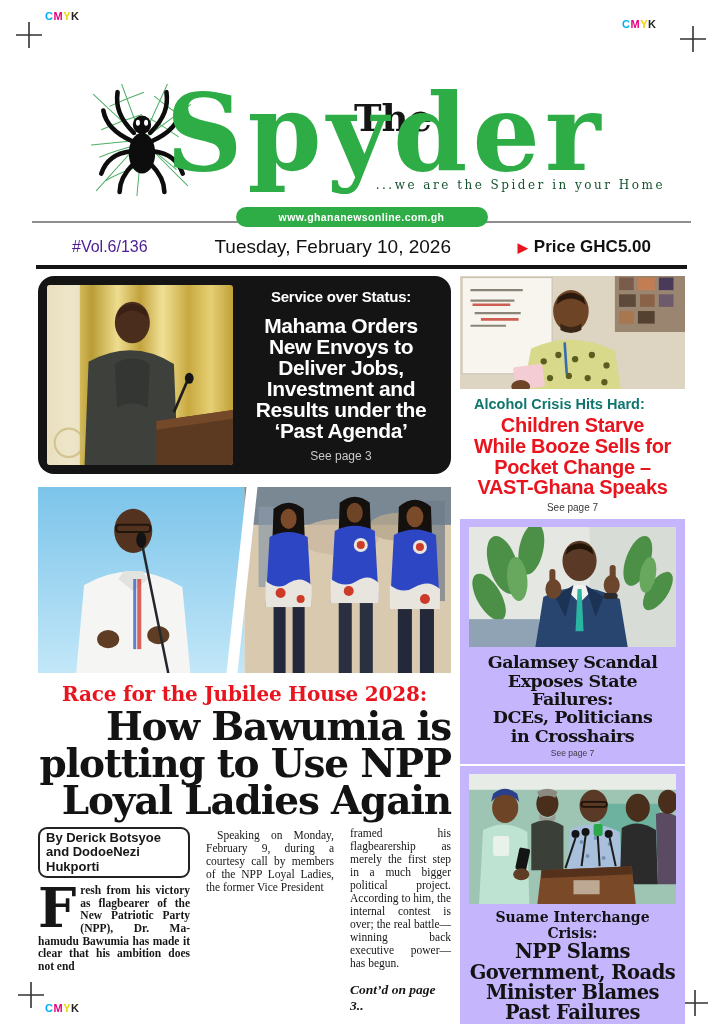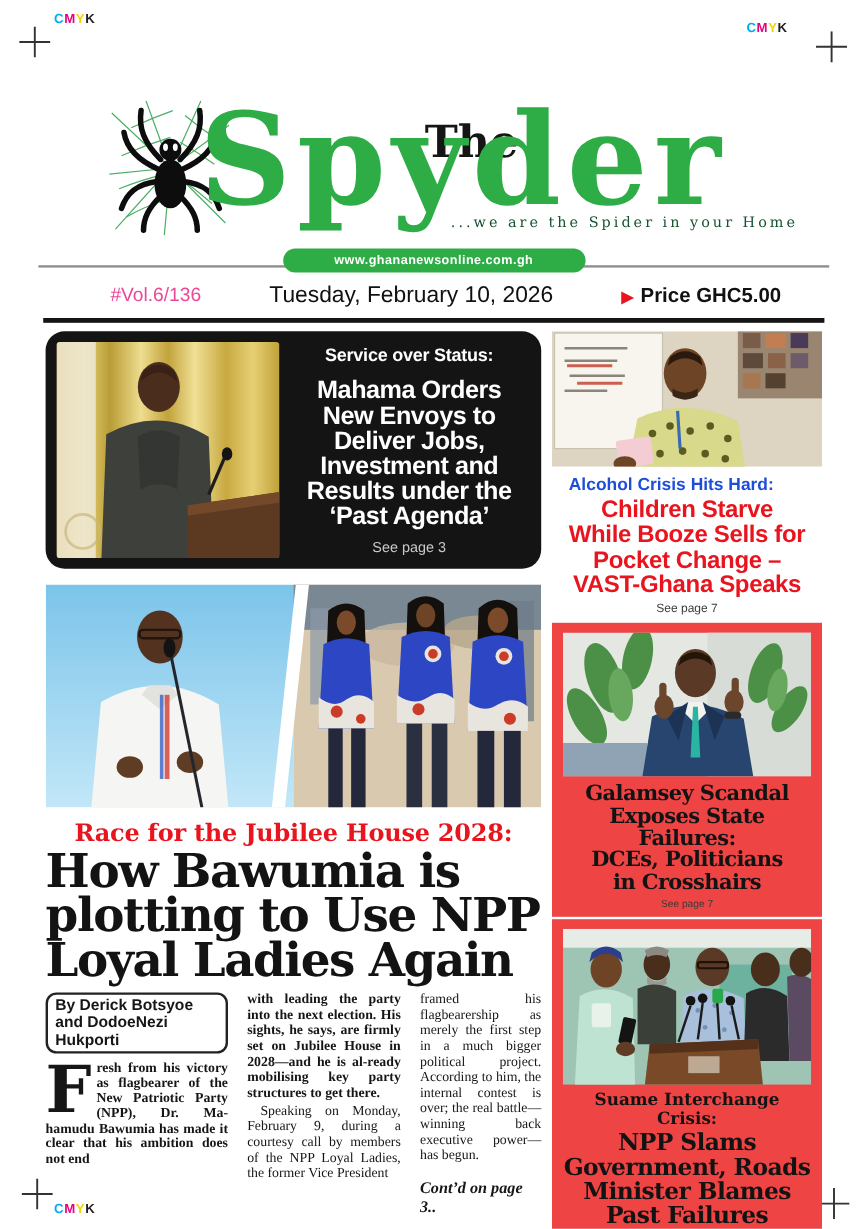--- a/index.html
+++ b/index.html
@@ -23,21 +23,21 @@
   .tagline{position:absolute;right:20px;top:94px;font:12px "DejaVu Serif",serif;
            letter-spacing:2.5px;color:#14532d;white-space:nowrap;}
 
   .pill-row{position:relative;height:25px;}
   .pill-rule{position:absolute;left:-6px;right:-6px;top:15px;height:2px;background:#8f8f8f;}
   .site-pill{position:absolute;left:50%;transform:translateX(-50%);top:1px;width:252px;height:20px;
              background:#2EAD47;border-radius:10px;display:flex;align-items:center;justify-content:center;}
   .site-pill span{font:bold 10.5px "Liberation Sans",sans-serif;color:#fff;letter-spacing:.4px;}
 
   .dateline{display:flex;align-items:center;justify-content:space-between;padding:5px 34px 7px 34px;}
-  .vol{font-size:16px;color:#ec4899;margin-left:20px;}
+  .vol{font-size:16px;color:#4c1d95;}
   .date{font-size:19px;color:#111;}
   .price{display:flex;align-items:center;gap:6px;font-weight:bold;font-size:17px;color:#111;}
   .price .tri{color:#E8141E;font-size:13px;line-height:1;}
   .black-rule{height:4px;background:#151515;margin:0 -2px;}
 
   
   .main{display:flex;gap:9px;margin-top:7px;}
   .left-col{width:413px;flex:0 0 413px;}
   .right-col{flex:1;min-width:0;}
 
@@ -51,48 +51,48 @@
   .lead-kicker{font-weight:bold;font-size:15px;margin-bottom:10px;letter-spacing:-.2px;}
   .lead-line{font-weight:bold;font-size:21px;line-height:1.0;letter-spacing:-.4px;display:block;}
   .lead-see{font-size:12px;color:#c9c9c9;margin-top:8px;}
 
   
   .split-photo{margin-top:13px;height:186px;position:relative;overflow:hidden;}
   .split-photo svg{width:100%;height:100%;display:block;}
 
   .kicker-red{margin-top:9px;text-align:center;color:#E8141E;
               font:bold 20px "DejaVu Serif",serif;letter-spacing:-.2px;}
-  .big-headline{text-align:left;font:bold 39px/0.95 "DejaVu Serif",serif;
+  .big-headline{text-align:right;font:bold 39px/0.95 "DejaVu Serif",serif;
                 letter-spacing:-1.2px;color:#131313;margin-top:2px;}
   .big-headline span{display:block;}
 
   
   .body-row{margin-top:8px;display:flex;gap:16px;font-family:"Liberation Serif",serif;}
   .bcol1{width:152px;flex:0 0 152px;}
   .bcol2{width:128px;flex:0 0 128px;}
   .bcol3{flex:1;min-width:0;}
   .byline-box{border:2px solid #222;border-radius:9px;padding:2px 6px;display:inline-block;
               font:bold 13px/1.1 "Liberation Sans",sans-serif;color:#161616;}
   .intro{margin:6px 0 0 0;font-weight:bold;font-size:11.5px;line-height:1.1;text-align:justify;color:#161616;}
   .dropcap{float:left;font:bold 54px/0.8 "DejaVu Serif",serif;margin:3px 4px 0 0;color:#161616;}
   .bpara{margin:0;font-size:11.5px;line-height:1.13;text-align:justify;color:#161616;}
   .bpara.bold{font-weight:bold;}
   .bpara.indent{text-indent:11px;margin-top:2px;}
   .contd{font:bold italic 13.5px "Liberation Serif",serif;text-align:left;margin-top:12px;color:#161616;}
 
   
   .alc-photo{height:113px;overflow:hidden;}
   .alc-photo svg{width:100%;height:100%;display:block;}
-  .alc-kicker{font:bold 14.5px "Liberation Sans",sans-serif;margin:7px 0 3px 14px;color:#1d4ed8;}
+  .alc-kicker{font:bold 14.5px "Liberation Sans",sans-serif;margin:7px 0 3px 14px;color:#0f766e;}
   .alc-headline{text-align:center;color:#E8141E;font-weight:bold;font-size:20px;line-height:1.04;
                 letter-spacing:-.3px;}
   .alc-headline span{display:block;}
   .see-small{text-align:center;font-size:10px;color:#3a3a3a;margin:4px 0 6px;}
 
-  .panel{background:#ef4444;padding:8px 9px 5px;box-sizing:border-box;}
+  .panel{background:#c4b5fd;padding:8px 9px 5px;box-sizing:border-box;}
   .panel + .panel{margin-top:2px;}
   .panel .pphoto{overflow:hidden;}
   .panel .pphoto svg{width:100%;height:100%;display:block;}
   .p1-photo{height:120px;}
   .p2-photo{height:130px;}
   .panel-headline{text-align:center;font:bold 17.5px/1.05 "DejaVu Serif",serif;color:#131313;
                   letter-spacing:-.5px;margin-top:6px;}
   .panel-headline span{display:block;}
   .panel-see{text-align:center;font-size:8.5px;color:#3a3a3a;margin:3px 0 1px;font-family:"Liberation Sans",sans-serif;}
   .panel-kicker{text-align:center;font:bold 14px "DejaVu Serif",serif;margin-top:5px;color:#131313;}
@@ -303,21 +303,20 @@
           <span>plotting to Use NPP</span>
           <span>Loyal Ladies Again</span>
         </div>
 
         <div class="body-row">
           <div class="bcol1">
             <div class="byline-box">By Derick Botsyoe and DodoeNezi Hukporti</div>
             <p class="intro"><span class="dropcap">F</span><span>resh from his victory as flagbearer of the New Patriotic Party (NPP), Dr. Ma-hamudu Bawumia has made it clear that his ambition does not end</span></p>
           </div>
           <div class="bcol2">
-            <p class="bpara bold">with leading the party into the next election. His sights, he says, are firmly set on Jubilee House in 2028—and he is al-ready mobilising key party structures to get there.</p>
             <p class="bpara indent">Speaking on Monday, February 9, during a courtesy call by members of the NPP Loyal Ladies, the former Vice President</p>
           </div>
           <div class="bcol3">
             <p class="bpara">framed his flagbearership as merely the first step in a much bigger political project. According to him, the internal contest is over; the real battle—winning back executive power—has begun.</p>
             <div class="contd">Cont’d on page 3..</div>
           </div>
         </div>
       </div>
 
       <div class="right-col">

